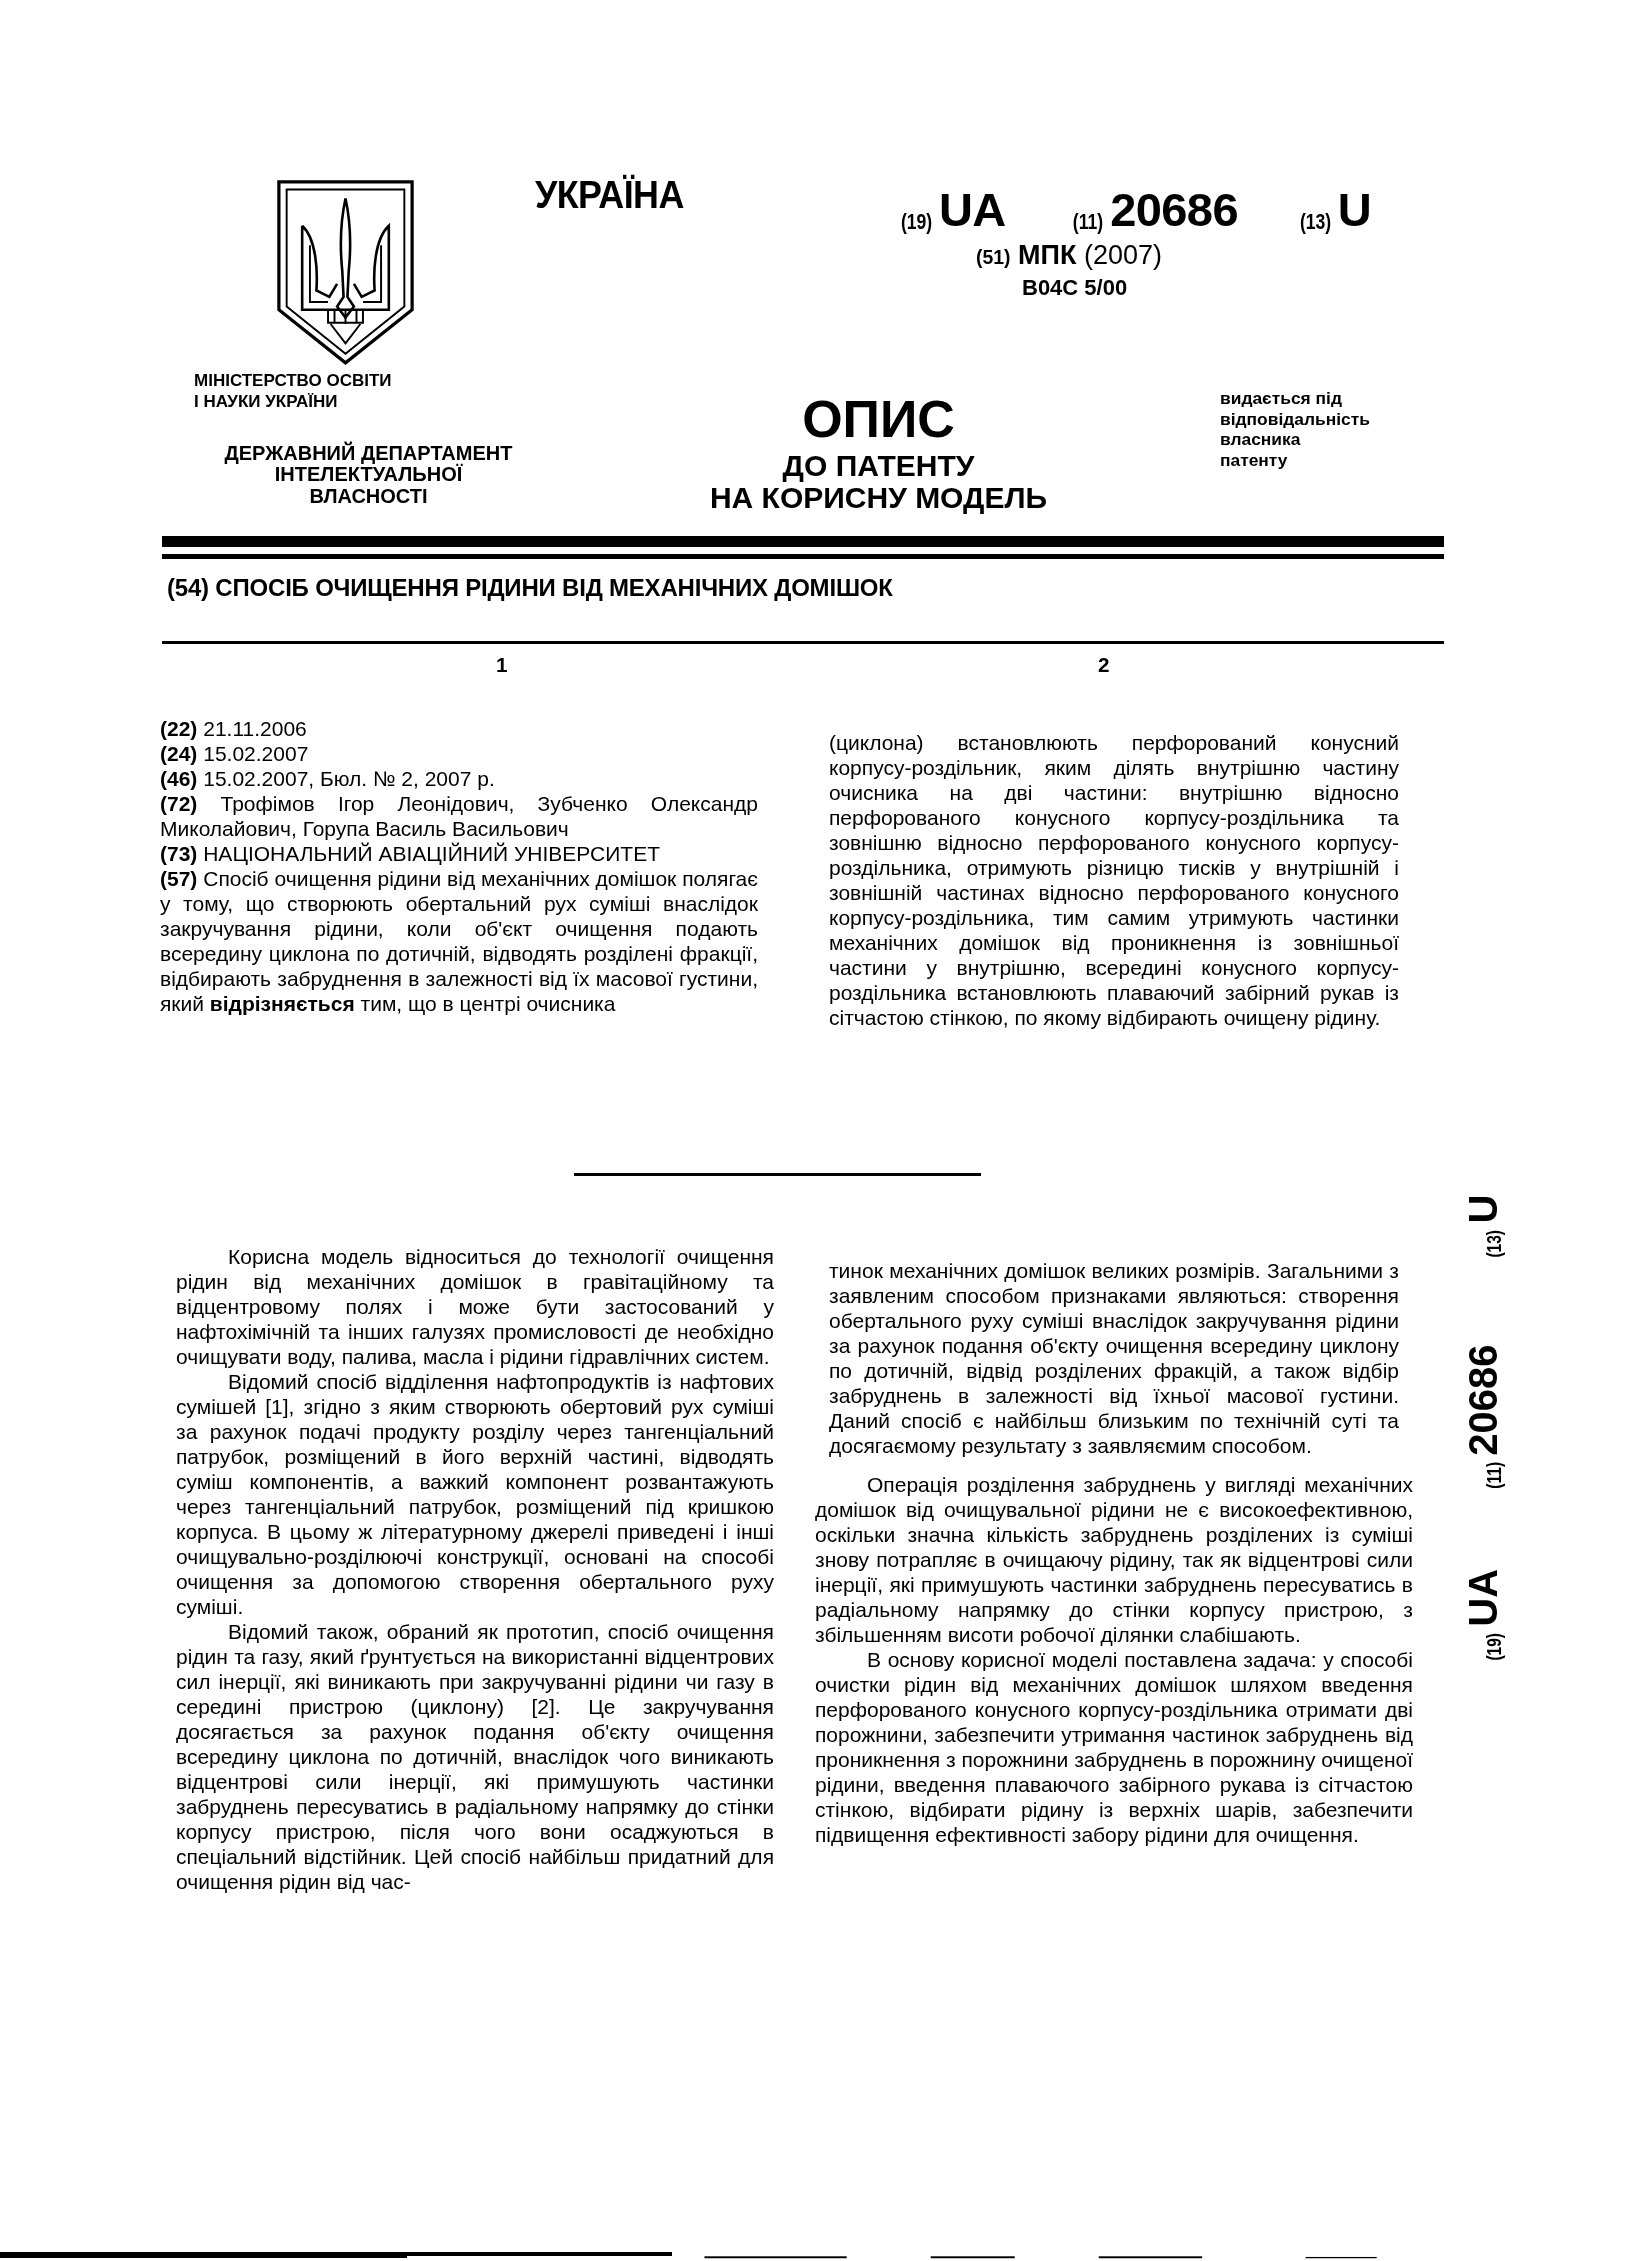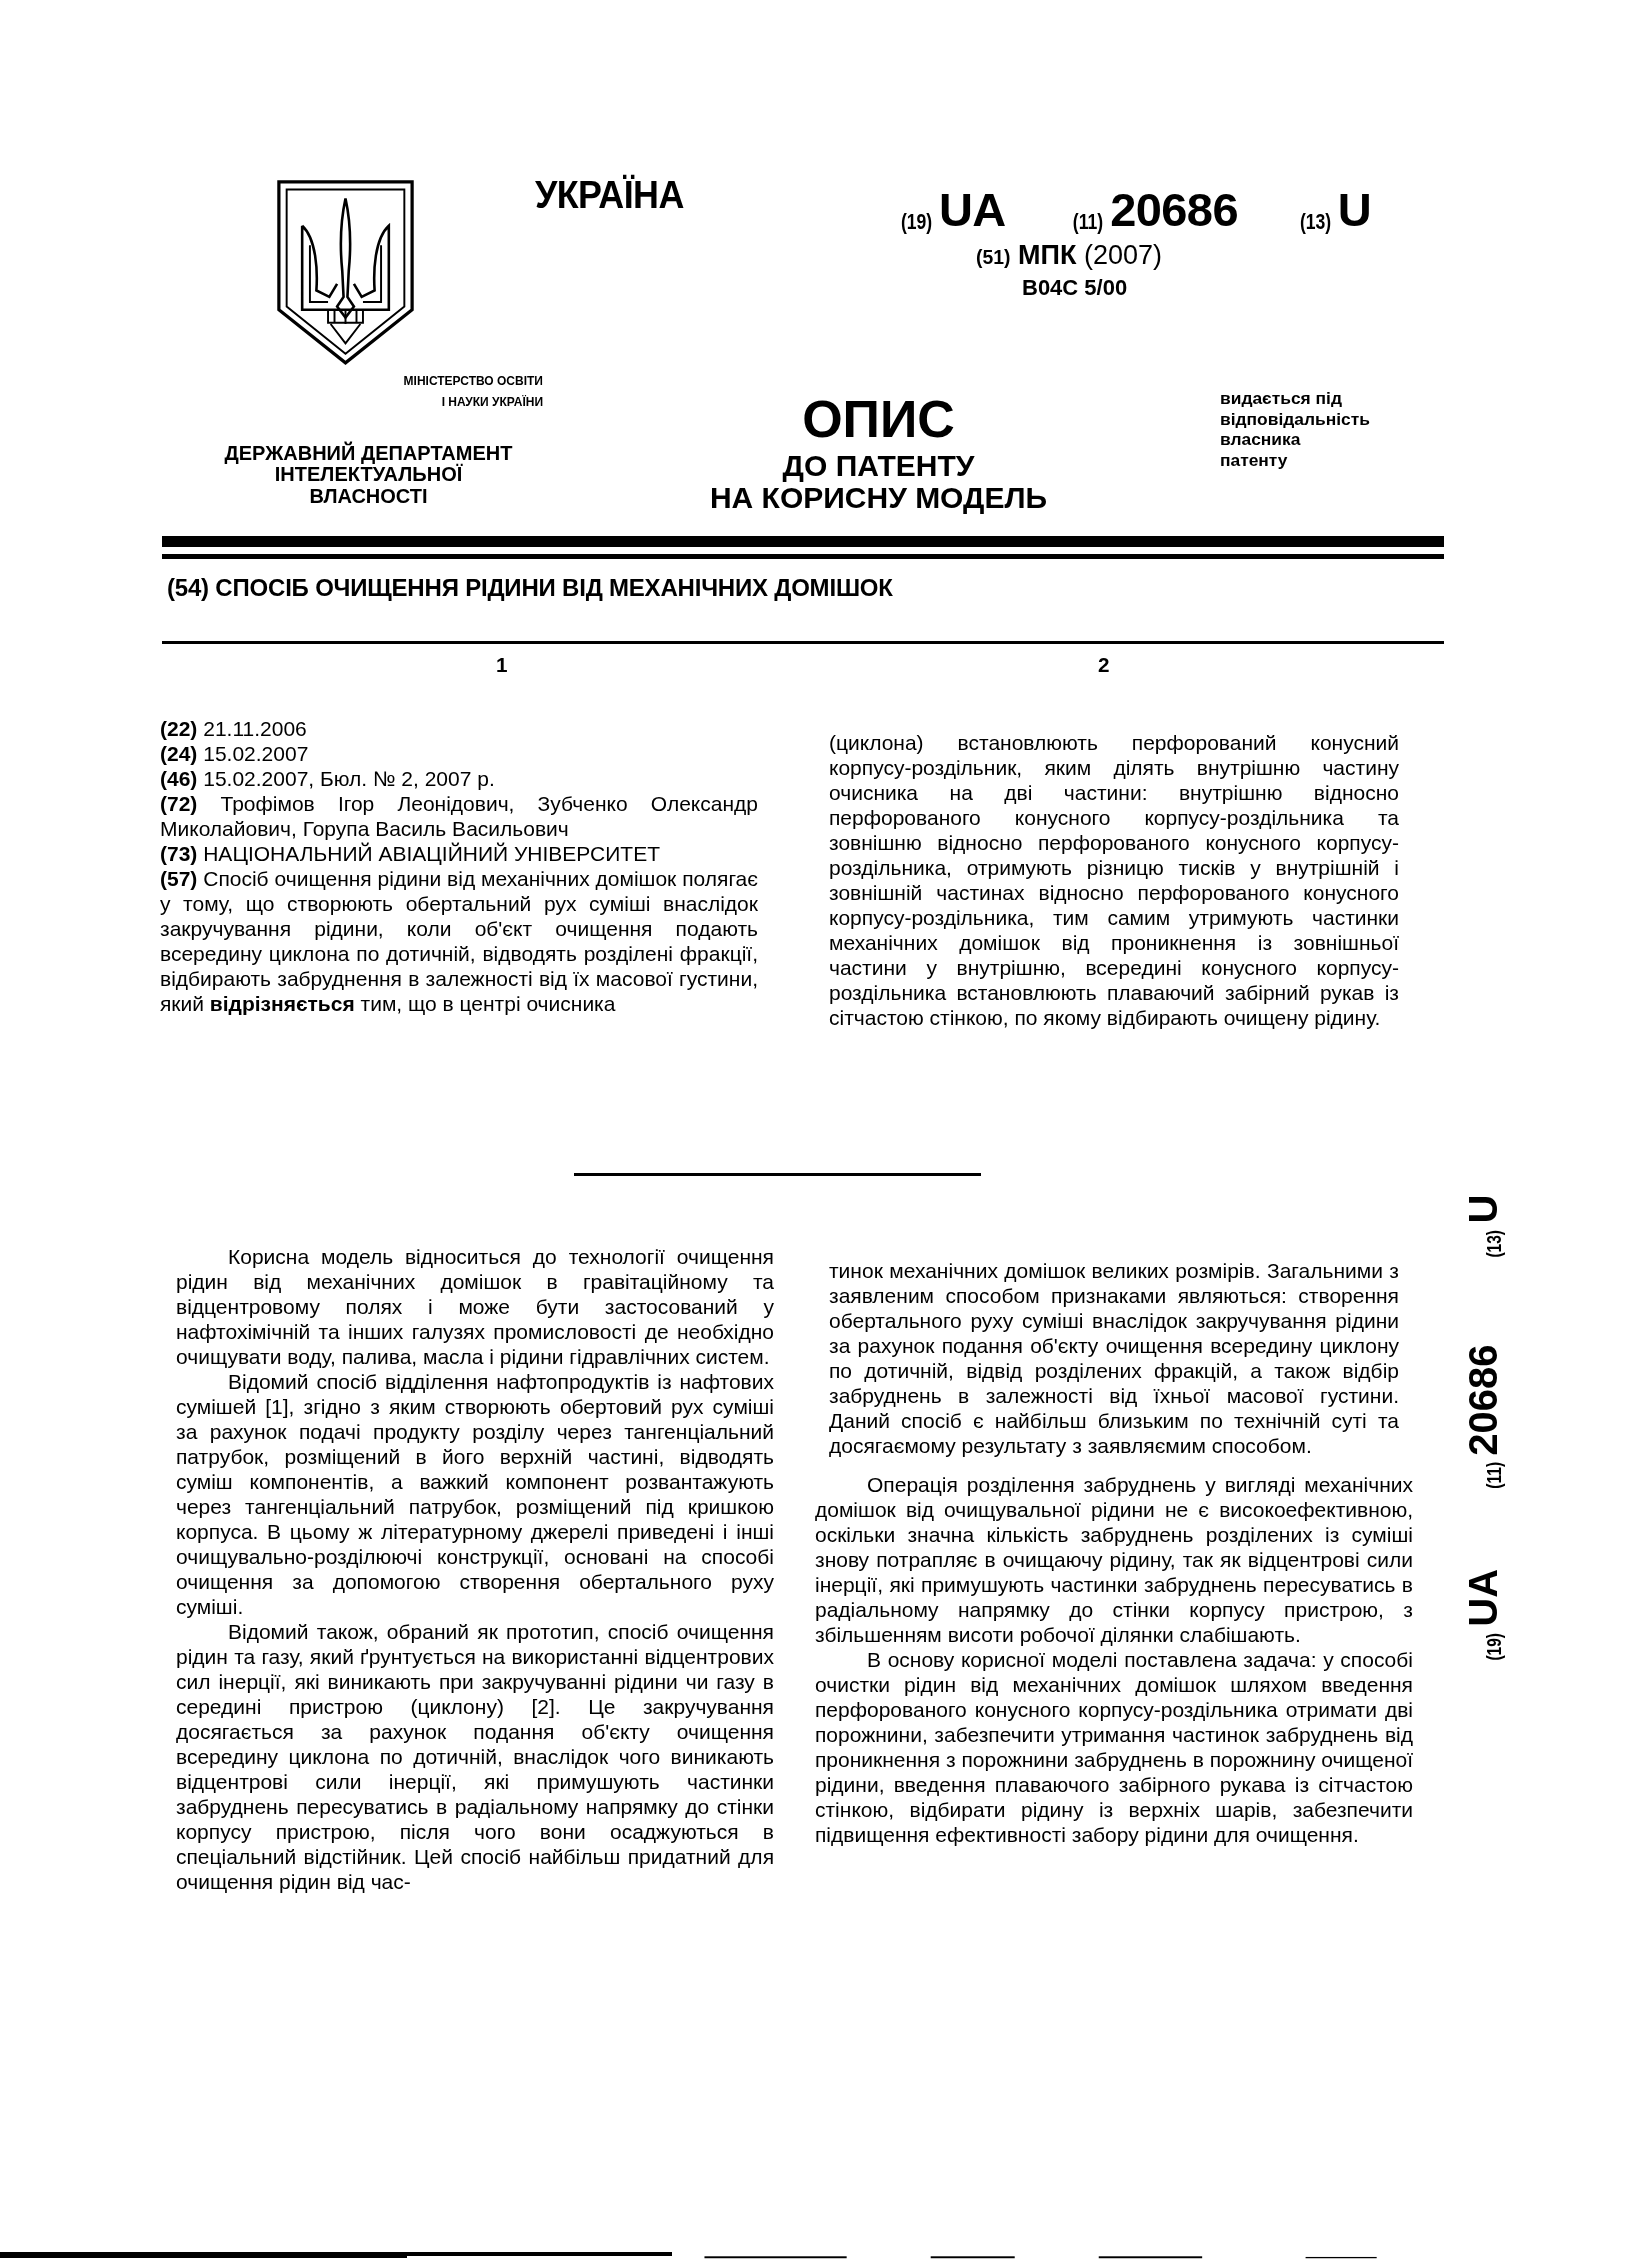--- a/index.html
+++ b/index.html
@@ -16,21 +16,21 @@
   
   #country { left: 535px; top: 173px; font-size: 39px; font-weight: bold; letter-spacing: -0.6px; transform: scaleX(0.92); transform-origin: left top; }
   #pubnum { left: 853px; top: 182px; white-space: nowrap; margin-left: 44px; }
   #pubnum .code { font-size: 22px; font-weight: bold; vertical-align: -2.6px; transform: scaleX(0.8); display: inline-block; }
   #pubnum .big { font-size: 47px; font-weight: bold; letter-spacing: -0.6px; }
   #ipc { left: 976px; top: 240px; font-size: 27px; text-align: left; white-space: nowrap; }
   #ipc .lbl { font-weight: bold; }
   #ipc .small { font-size: 19.4px; font-weight: bold; }
   #ipc-code { left: 1022px; top: 275px; font-size: 22px; font-weight: bold; }
 
-  #ministry { left: 194px; top: 371px; width: 349px; text-align: right; font-size: 12px; font-weight: bold; line-height: 20.7px; }
+  #ministry { left: 194px; top: 371px; width: 349px; text-align: left; font-size: 17px; font-weight: bold; line-height: 20.7px; }
   #dept { left: 168px; top: 443px; width: 401px; text-align: center; font-size: 20px; font-weight: bold; line-height: 21.3px; }
 
   #opis { left: 678px; top: 388px; width: 401px; text-align: center; }
   #opis .t1 { font-size: 52px; font-weight: bold; line-height: 62px; }
   #opis .t2 { font-size: 30px; font-weight: bold; line-height: 32px; }
   #issued { left: 1220px; top: 388px; font-size: 17.4px; font-weight: bold; line-height: 20.7px; }
 
   
   .rule { position: absolute; background: #000; }
   #rule-thick { left: 162px; top: 536px; width: 1282px; height: 11px; }

